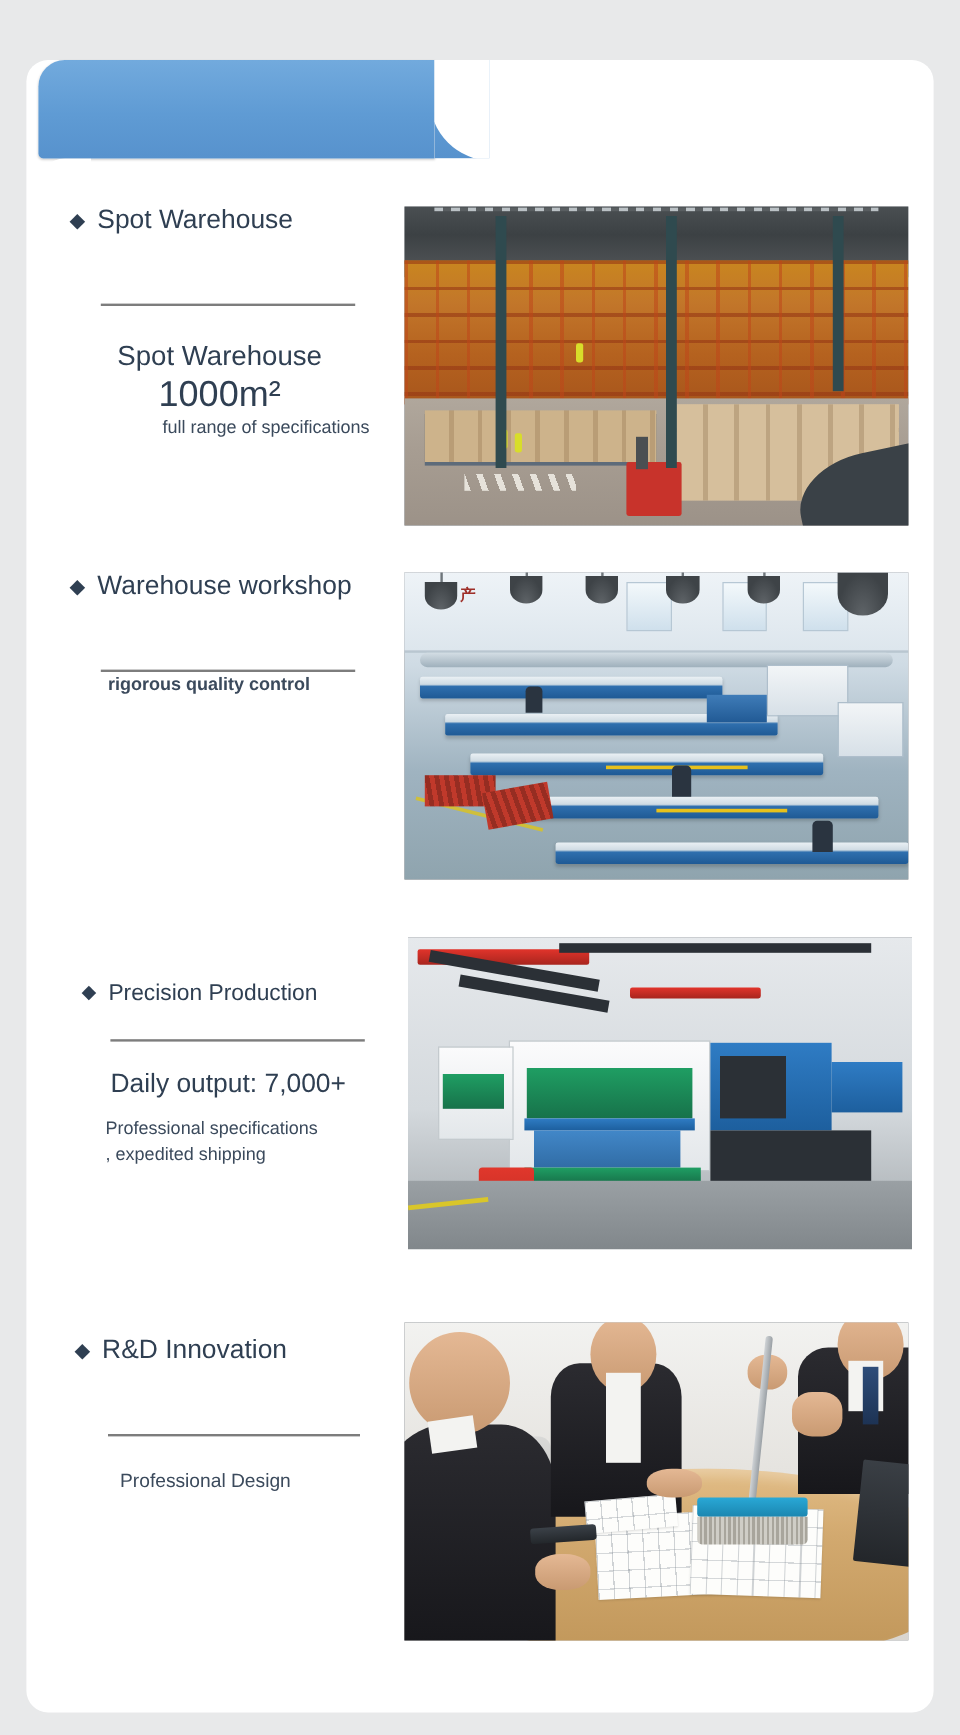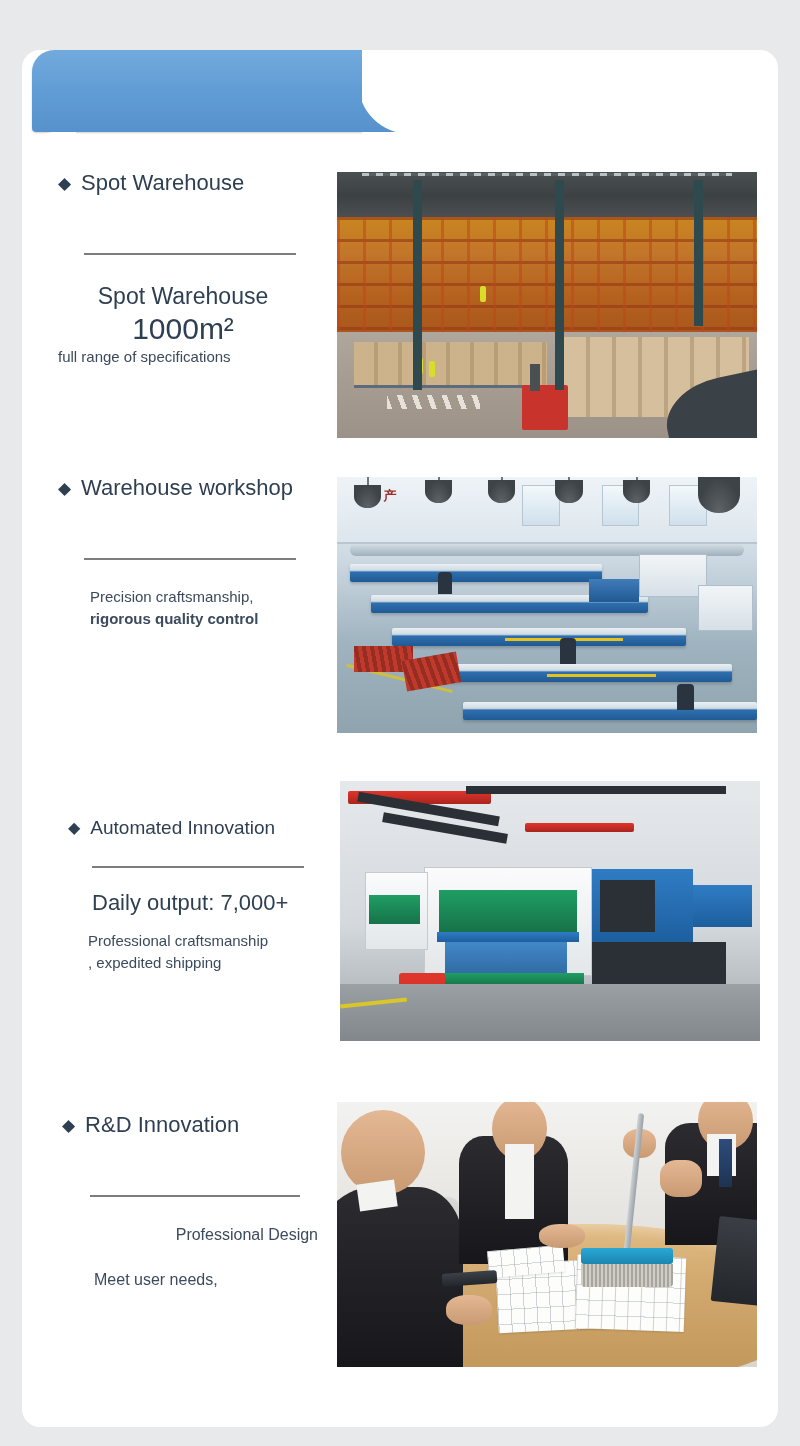--- a/index.html
+++ b/index.html
@@ -175,21 +175,21 @@
   <div class="section" style="left:0;top:170px;width:800px;height:290px;">
 
     <div class="text-col" style="left:58px;top:0;width:250px;">
       <div class="heading" style="font-size:22px;">
         <span class="diamond" style="font-size:17px;">◆</span>
         <span>Spot Warehouse</span>
       </div>
       <div class="rule" style="margin:57px 0 0 26px;width:212px;"></div>
       <div class="stat-label" style="margin-top:28px;font-size:23px;text-align:center;">Spot Warehouse</div>
       <div class="stat-big" style="margin-top:2px;font-size:30px;text-align:center;">1000m²</div>
-      <div class="desc" style="font-size:15px;text-align:left;">full range of specifications</div>
+      <div class="desc" style="font-size:15px;text-align:right;">full range of specifications</div>
     </div>
 
     <div class="photo" style="left:337px;top:2px;width:420px;height:266px;">
       <div class="ph-layer wh-roof">
           <div class="wh-sky"></div>
         </div>
       <div class="ph-layer wh-racks"></div>
       <div class="ph-layer wh-floor"></div>
       <div class="wh-pallets"></div>
       <div class="wh-pallets2"></div>
@@ -206,21 +206,20 @@
   </div>
 
   <div class="section" style="left:0;top:475px;width:800px;height:290px;">
 
     <div class="text-col" style="left:58px;top:0;width:250px;">
       <div class="heading" style="font-size:22px;">
         <span class="diamond" style="font-size:17px;">◆</span>
         <span>Warehouse workshop</span>
       </div>
       <div class="rule" style="margin:57px 0 0 26px;width:212px;"></div>
-      <div class="desc" style="margin:26px 0 0 32px;font-size:15px;">Precision craftsmanship,</div>
       <div class="desc" style="margin-left:32px;font-size:15px;font-weight:bold;">rigorous quality control</div>
     </div>
 
     <div class="photo" style="left:337px;top:2px;width:420px;height:256px;">
       <div class="ph-layer ws-bg"></div>
       <div class="ws-wall"></div>
       <div class="ws-cn">生产</div>
       <div class="ws-win" style="left:44%;"></div>
       <div class="ws-win" style="left:63%;"></div>
       <div class="ws-win" style="left:79%;"></div>
@@ -248,25 +247,25 @@
       <div class="ws-person" style="left:53%;top:63%;width:16px;height:26px;"></div>
       <div class="ws-person" style="left:81%;top:81%;width:17px;height:26px;"></div>
     </div>
   </div>
 
   <div class="section" style="left:0;top:785px;width:800px;height:270px;">
 
     <div class="text-col" style="left:68px;top:0;width:256px;">
       <div class="heading" style="font-size:19px;margin-top:32px;">
         <span class="diamond" style="font-size:16px;">◆</span>
-        <span>Automated Innovation</span>
+        <span>Precision Production</span>
       </div>
       <div class="rule" style="margin:27px 0 0 24px;width:212px;"></div>
       <div class="stat-big" style="margin:22px 0 0 24px;font-size:22px;">Daily output: 7,000+</div>
-      <div class="desc" style="margin:14px 0 0 20px;font-size:15px;">Professional craftsmanship</div>
+      <div class="desc" style="margin:14px 0 0 20px;font-size:15px;">Professional specifications</div>
       <div class="desc" style="margin-left:20px;font-size:15px;">, expedited shipping</div>
     </div>
 
     <div class="photo" style="left:340px;top:-4px;width:420px;height:260px;">
       <div class="ph-layer au-bg"></div>
       <div class="au-crane"></div>
       <div class="au-crane2"></div>
       <div class="au-dark" style="left:4%;top:9%;width:34%;height:4%;transform:rotate(10deg);"></div>
       <div class="au-dark" style="left:10%;top:16%;width:30%;height:4%;transform:rotate(10deg);"></div>
       <div class="au-dark" style="left:30%;top:2%;width:62%;height:3%;"></div>
@@ -288,22 +287,21 @@
   </div>
 
   <div class="section" style="left:0;top:1100px;width:800px;height:270px;">
 
     <div class="text-col" style="left:62px;top:0;width:256px;">
       <div class="heading" style="font-size:22px;margin-top:12px;">
         <span class="diamond" style="font-size:17px;">◆</span>
         <span>R&amp;D Innovation</span>
       </div>
       <div class="rule" style="margin:57px 0 0 28px;width:210px;"></div>
-      <div class="desc" style="margin:26px 0 0 38px;font-size:16px;text-align:right;">Professional Design</div>
-      <div class="desc" style="margin:22px 0 0 32px;font-size:16px;">Meet user needs,</div>
+      <div class="desc" style="margin:26px 0 0 38px;font-size:16px;">Professional Design</div>
     </div>
 
     <div class="photo" style="left:337px;top:2px;width:420px;height:265px;">
       <div class="ph-layer mt-bg"></div>
       <div class="mt-chair" style="left:17%;top:36%;width:12%;height:30%;"></div>
       <div class="mt-table"></div>
 
       <div class="mt-suit" style="left:-6%;top:32%;width:36%;height:70%;border-radius:40% 30% 0 0;"></div>
       <div class="mt-head" style="left:1%;top:3%;width:20%;height:32%;"></div>
       <div class="mt-shirt" style="left:5%;top:30%;width:9%;height:10%;transform:rotate(-8deg);"></div>

